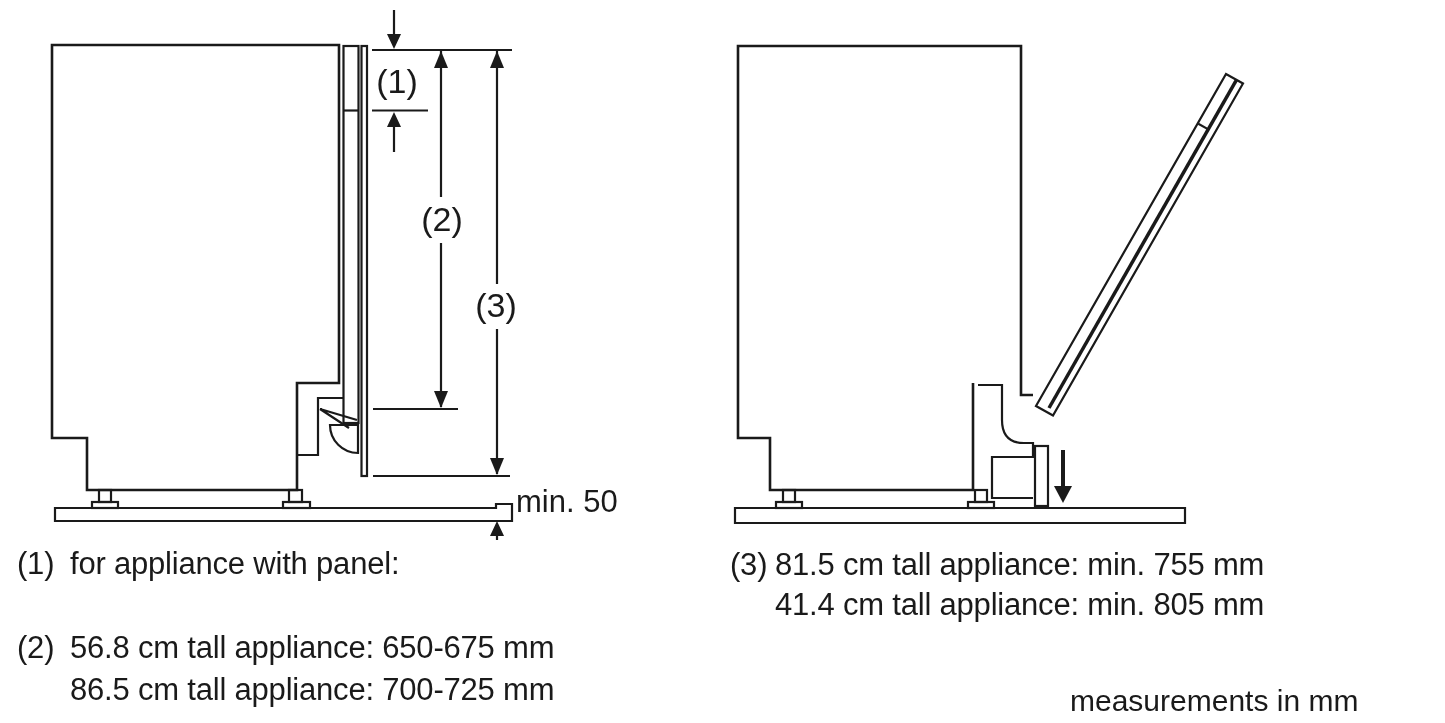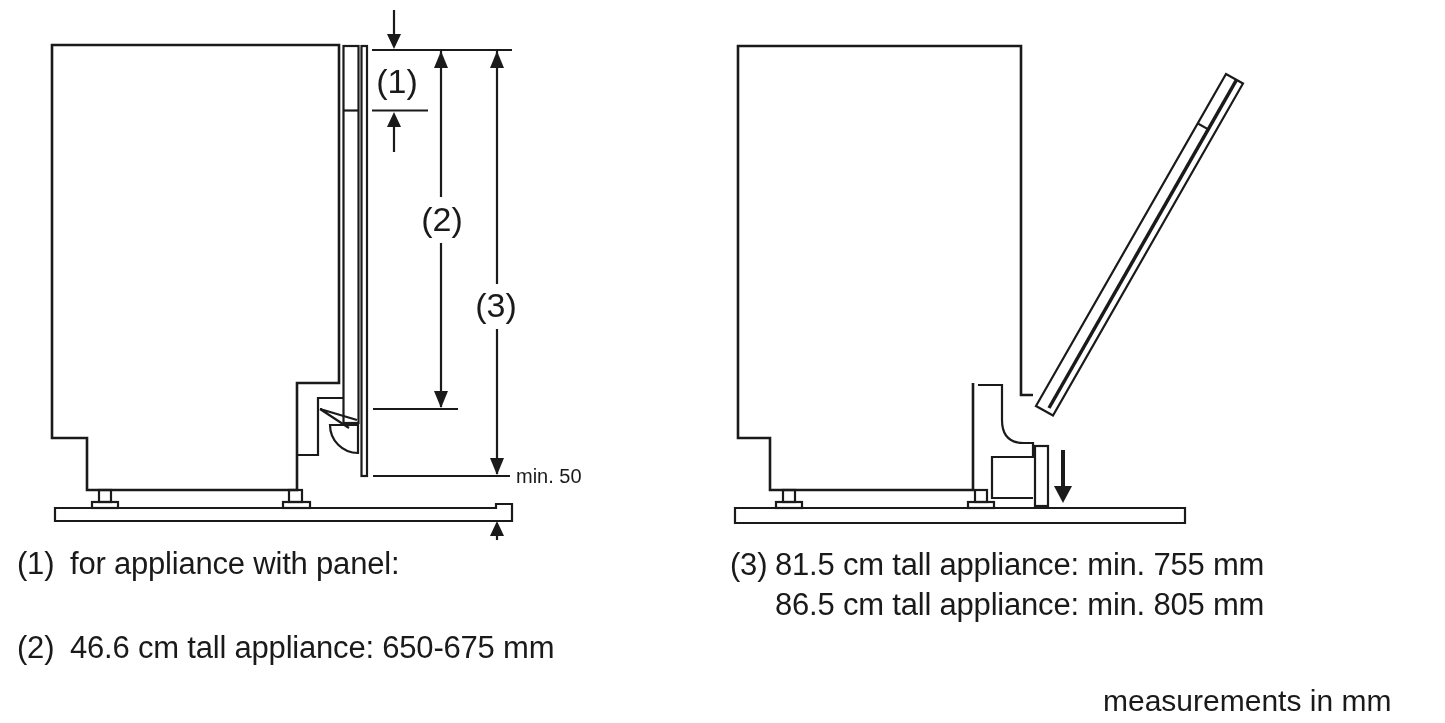--- a/index.html
+++ b/index.html
@@ -13,22 +13,22 @@
   svg .solid{fill:#1a1a1a;stroke:none;}
   svg .white{fill:#ffffff;}
   svg text{font-family:"Liberation Sans",sans-serif;font-size:34px;fill:#1a1a1a;}
   .note{position:absolute;white-space:nowrap;font-size:31px;line-height:42px;letter-spacing:-0.2px;}
   .note .marker{position:absolute;left:0;top:0;}
   .note-1{left:17px;top:543px;}
   .note-2{left:17px;top:627px;}
   .note-1 .lines,.note-2 .lines{margin-left:53px;}
   .note-3{left:730px;top:545px;line-height:40px;}
   .note-3 .lines{margin-left:45px;}
-  .min50{position:absolute;left:516px;top:465px;font-size:20px;white-space:nowrap;}
-  .footer{position:absolute;left:1103px;top:684px;font-size:30px;white-space:nowrap;}
+  .min50{position:absolute;left:516px;top:484px;font-size:31px;white-space:nowrap;}
+  .footer{position:absolute;left:1070px;top:684px;font-size:30px;white-space:nowrap;}
 </style>
 </head>
 <body>
 
 <div class="stage">
 
   <svg class="diagram" width="1445" height="540" viewBox="0 0 1445 540">
 
     <g>
       <path class="outline" d="M339,383 L339,45 L52,45 L52,438 L87,438 L87,490 L297,490 L297,383 Z"></path>
@@ -108,28 +108,29 @@
   <div class="note note-1">
     <span class="marker">(1)</span>
     <div class="lines">
       <div>for appliance with panel:</div>
     </div>
   </div>
 
   <div class="note note-2">
     <span class="marker">(2)</span>
     <div class="lines">
-      <div>46.6 cm tall appliance: 650-675 mm</div>
+      <div>56.8 cm tall appliance: 650-675 mm</div>
+      <div>86.5 cm tall appliance: 700-725 mm</div>
     </div>
   </div>
 
   <div class="note note-3">
     <span class="marker">(3)</span>
     <div class="lines">
       <div>81.5 cm tall appliance: min. 755 mm</div>
-      <div>86.5 cm tall appliance: min. 805 mm</div>
+      <div>41.4 cm tall appliance: min. 805 mm</div>
     </div>
   </div>
 
   <div class="min50">min. 50</div>
 
   <div class="footer">measurements in mm</div>
 </div>
 
 </body></html>

